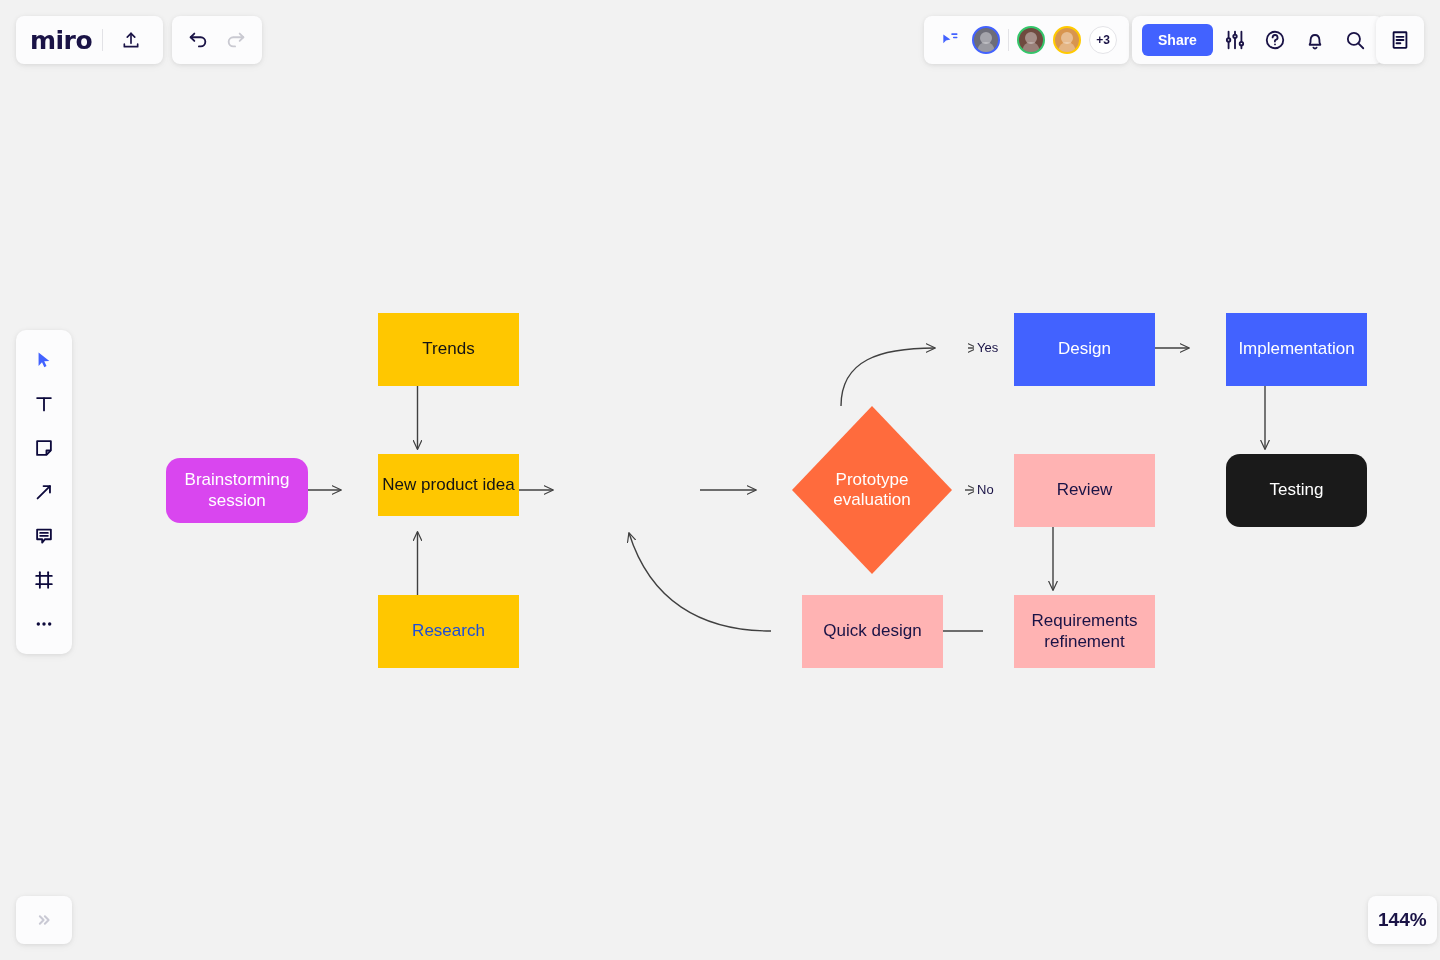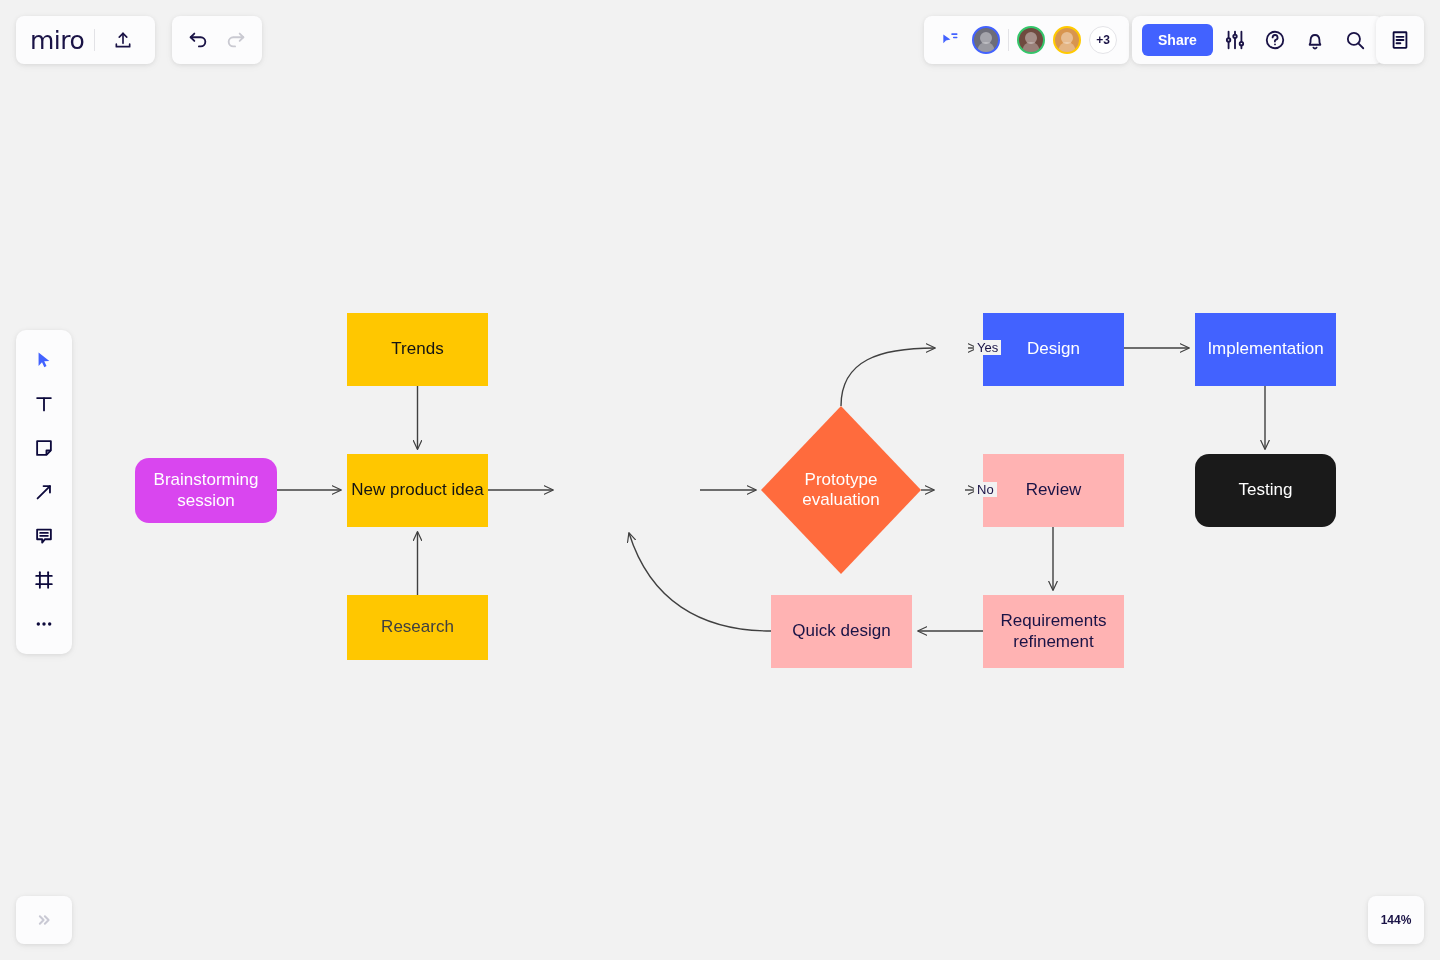--- a/index.html
+++ b/index.html
@@ -25,20 +25,21 @@
   #edges { position: absolute; left: 0; top: 0; width: 1440px; height: 960px; }
 
   .node {
     position: absolute;
     display: flex; align-items: center; justify-content: center;
     text-align: center;
     line-height: 1.18;
     font-size: 17px;
     white-space: pre-line;
     user-select: none;
+    margin-left: 31px;
   }
   .node.rect    { border-radius: 0; }
   .node.rounded { border-radius: 14px; }
 
   .node.diamond {
     background: transparent;
   }
   .diamond-shape {
     position: absolute; inset: 0;
   }
@@ -67,21 +68,21 @@
     border-radius: 8px;
     box-shadow: 0 1px 4px rgba(0,0,0,.08), 0 2px 10px rgba(0,0,0,.04);
     display: flex; align-items: center;
   }
   #logo-bar {
     left: 16px; top: 16px; height: 48px;
     padding: 0 14px; gap: 10px;
   }
   .miro-logo {
     font-family: "DejaVu Sans", sans-serif;
-    font-weight: 400; font-size: 25px; letter-spacing: -0.5px;
+    font-weight: 700; font-size: 25px; letter-spacing: -0.5px;
     color: #1a1346;
   }
   .vdiv { width: 1px; height: 22px; background: #e2e2e6; }
   .ic-btn {
     width: 36px; height: 36px;
     display: flex; align-items: center; justify-content: center;
     border-radius: 6px; cursor: pointer; background: transparent; border: none; padding: 0;
   }
 
   #undo-bar { left: 172px; top: 16px; height: 48px; padding: 0 8px; gap: 2px; }
@@ -142,21 +143,21 @@
 
   
   #expand-bar {
     left: 16px; top: 896px; width: 56px; height: 48px;
     justify-content: center;
   }
   #zoom-bar {
     left: 1368px; top: 896px; height: 48px; min-width: 56px;
     justify-content: center; padding: 0 10px;
   }
-  .zoom-text { font-size: 12px; font-weight: 700; color: #1a1346; }
+  .zoom-text { font-size: 19px; font-weight: 700; color: #1a1346; }
 
   svg.icon { display: block; }
 </style>
 </head>
 <body>
 
 <div id="app">
 
   <div id="canvas">
 
@@ -198,25 +199,25 @@
 
     <div class="node rounded" style="left:135px; top:458px; width:142px; height:65px; background:#d946ef; color:#ffffff;">
       <span>Brainstorming
 session</span>
     </div>
 
     <div class="node rect" style="left:347px; top:313px; width:141px; height:73px; background:#ffc700; color:#141414;">
       <span>Trends</span>
     </div>
 
-    <div class="node rect" style="left:347px; top:454px; width:141px; height:73px; background:#ffc700; color:#141414;">
+    <div class="node rect" style="left:347px; top:454px; width:141px; height:62px; background:#ffc700; color:#141414;">
       <span>New product idea</span>
     </div>
 
-    <div class="node rect" style="left:347px; top:595px; width:141px; height:65px; background:#ffc700; color:#404040;">
+    <div class="node rect" style="left:347px; top:595px; width:141px; height:73px; background:#ffc700; color:#1d4ed8;">
       <span>Research</span>
     </div>
 
 
     <div class="node diamond" style="left:761px; top:406px; width:160px; height:168px;">
       <svg class="diamond-shape" viewBox="0 0 160 168" xmlns="http://www.w3.org/2000/svg" preserveAspectRatio="none">
         <polygon points="80,0 160,84 80,168 0,84" fill="#ff6b3d"></polygon>
       </svg>
       <div class="diamond-label" style="color:#ffffff;">
         <span>Prototype

